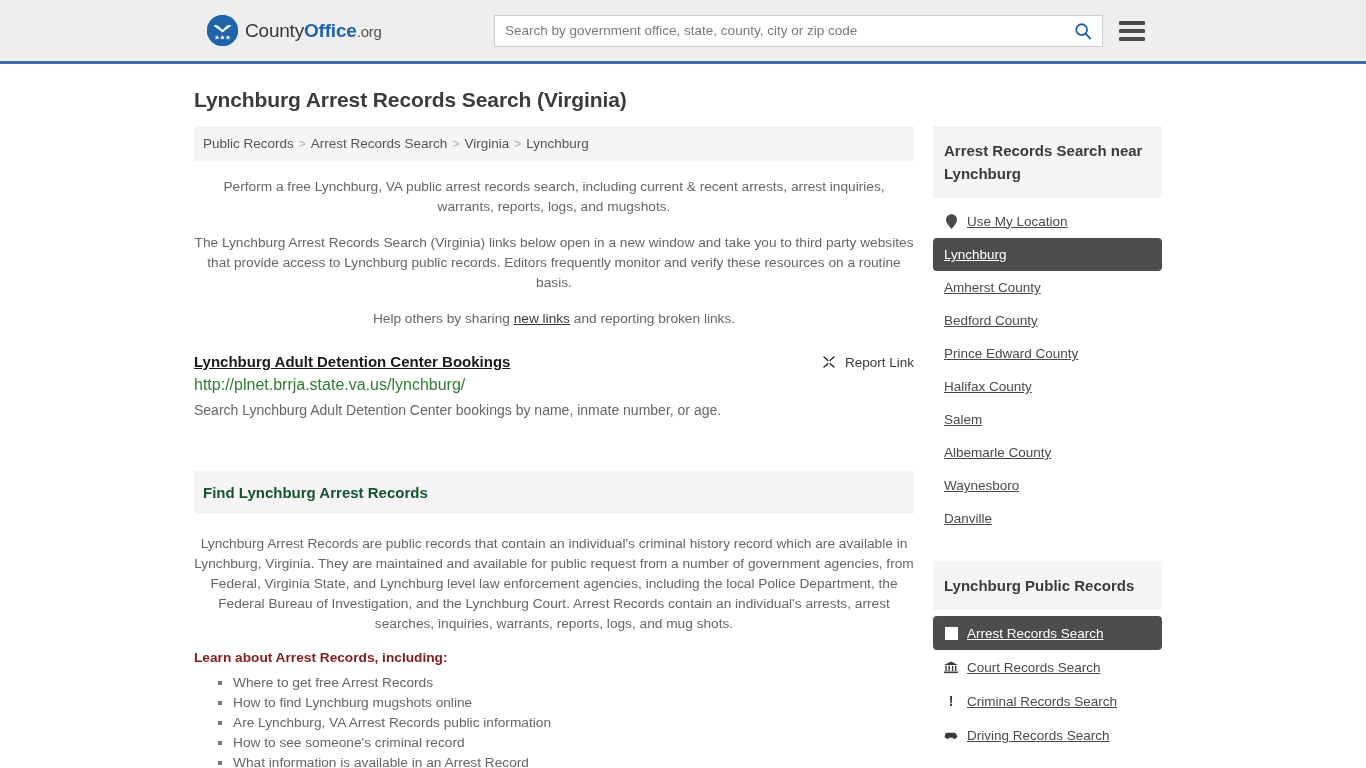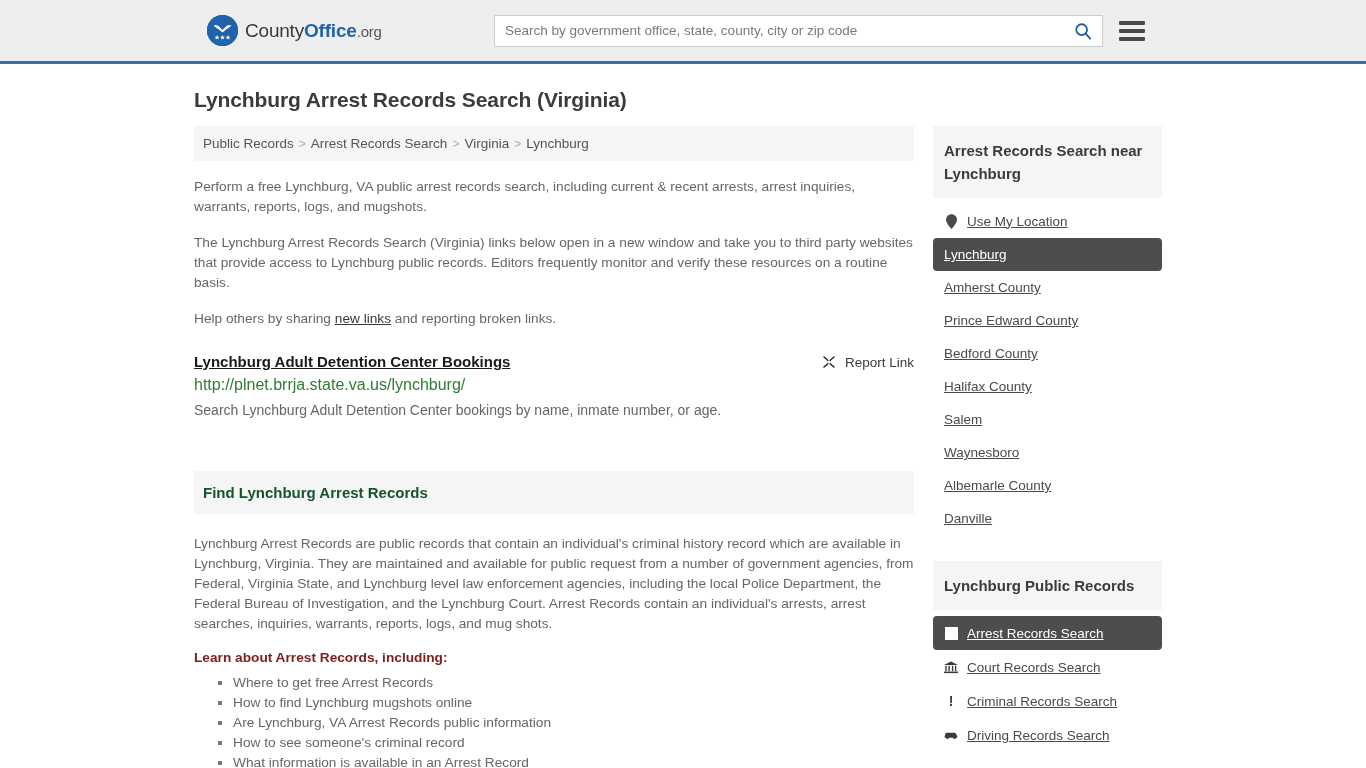--- a/index.html
+++ b/index.html
@@ -123,20 +123,21 @@
     text-decoration: none;
   }
   .breadcrumb .sep { color: #aaaaaa; font-size: 12px; }
 
   
   .para {
     font-size: 13.7px;
     line-height: 20px;
     color: #666666;
     margin: 16px 0;
+    text-align: center;
   }
   .para a {
     color: #3a3a3a;
     text-decoration: underline;
     font-weight: normal;
   }
 
   
   .result {
     margin-top: 24px;
@@ -360,36 +361,36 @@
           <a href="#">Use My Location</a>
         </div>
 
         <div class="side-item active">
           <a href="#">Lynchburg</a>
         </div>
         <div class="side-item">
           <a href="#">Amherst County</a>
         </div>
         <div class="side-item">
+          <a href="#">Bedford County</a>
+        </div>
+        <div class="side-item">
           <a href="#">Prince Edward County</a>
         </div>
         <div class="side-item">
-          <a href="#">Bedford County</a>
-        </div>
-        <div class="side-item">
           <a href="#">Halifax County</a>
         </div>
         <div class="side-item">
           <a href="#">Salem</a>
         </div>
         <div class="side-item">
+          <a href="#">Albemarle County</a>
+        </div>
+        <div class="side-item">
           <a href="#">Waynesboro</a>
-        </div>
-        <div class="side-item">
-          <a href="#">Albemarle County</a>
         </div>
         <div class="side-item">
           <a href="#">Danville</a>
         </div>
       </div>
 
       <div class="side-head second">Lynchburg Public Records</div>
 
       <div class="side-list">
 

